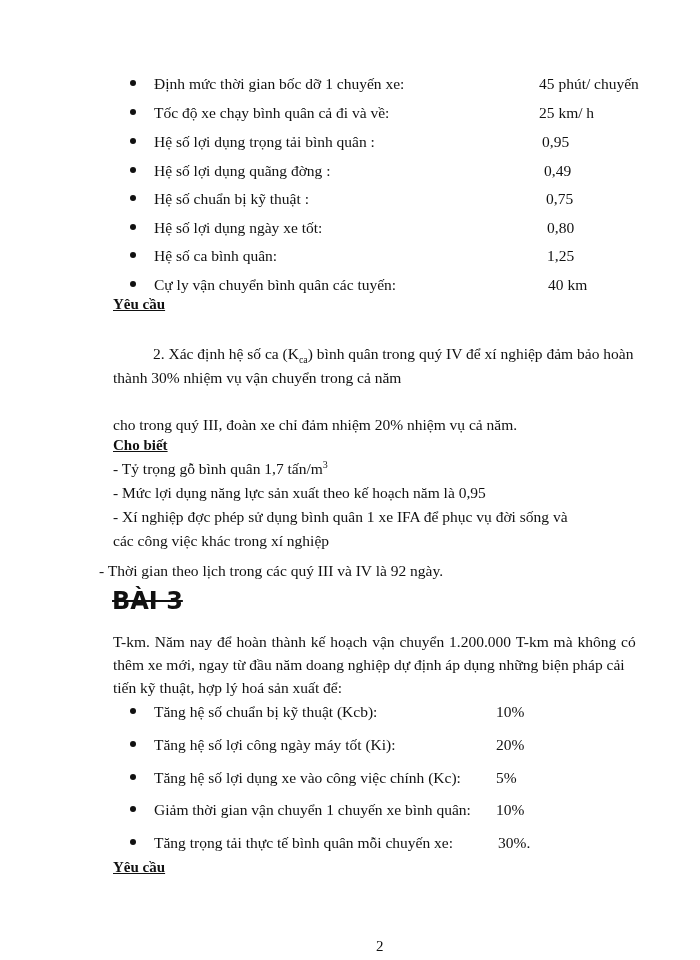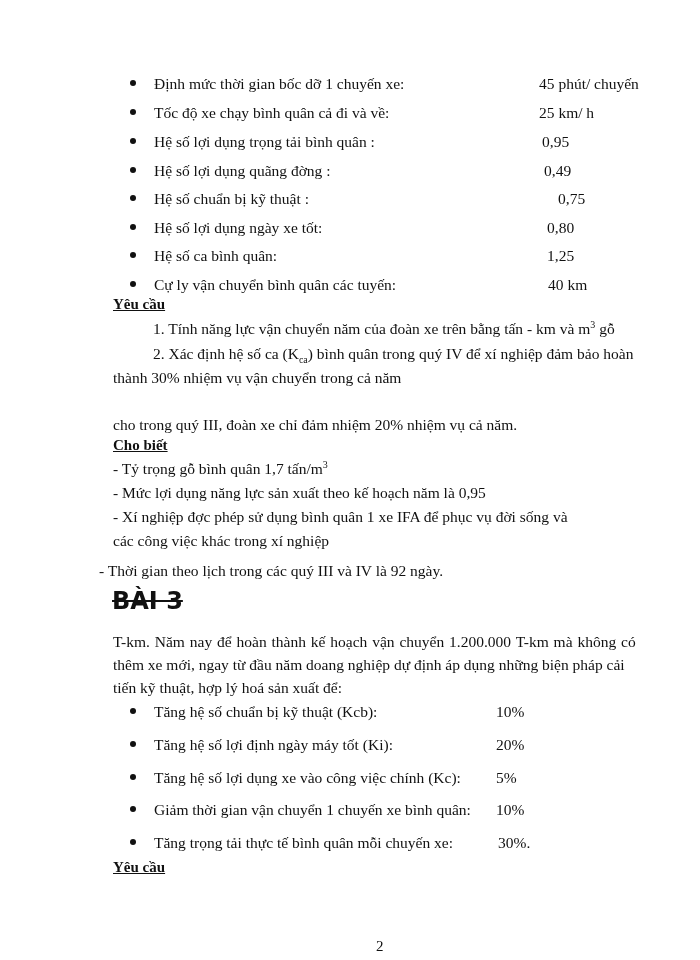--- a/index.html
+++ b/index.html
@@ -99,42 +99,41 @@
       <span class="bullet-value" style="left:412px;">0,95</span>
     </div>
     <div class="bullet-row" style="top:160px;">
       <span class="bullet-dot"></span>
       <span class="bullet-label">Hệ số lợi dụng quãng đờng   :</span>
       <span class="bullet-value" style="left:414px;">0,49</span>
     </div>
     <div class="bullet-row" style="top:188px;">
       <span class="bullet-dot"></span>
       <span class="bullet-label">Hệ số chuẩn bị kỹ thuật :</span>
-      <span class="bullet-value" style="left:428px;">0,75</span>
+      <span class="bullet-value" style="left:416px;">0,75</span>
     </div>
     <div class="bullet-row" style="top:217px;">
       <span class="bullet-dot"></span>
       <span class="bullet-label">Hệ số lợi dụng ngày xe tốt:</span>
       <span class="bullet-value" style="left:417px;">0,80</span>
     </div>
     <div class="bullet-row" style="top:245px;">
       <span class="bullet-dot"></span>
       <span class="bullet-label">Hệ số ca bình quân:</span>
       <span class="bullet-value" style="left:417px;">1,25</span>
     </div>
     <div class="bullet-row" style="top:274px;">
       <span class="bullet-dot"></span>
       <span class="bullet-label">Cự ly vận chuyển bình quân các tuyến:</span>
       <span class="bullet-value" style="left:418px;">40 km</span>
     </div>
   </div>
 
   <div class="abs heading-u" style="left:113px; top:296px;">Yêu cầu</div>
 
-  <div class="para-line" style="left:153px; top:318px;"><span>1. Tính năng lực vận chuyển năm của đoàn xe trên bằng tấn - km và m</span><sup>3</sup><span> gỗ</span></div>
 
   <div class="para-line" style="left:153px; top:343px;"><span>2. Xác định hệ số ca (K</span><sub>ca</sub><span>) bình quân trong quý IV để xí nghiệp đảm bảo hoàn</span></div>
   <div class="para-line" style="left:113px; top:367px;">thành 30% nhiệm vụ vận chuyển trong cả năm</div>
 
   <div class="para-line" style="left:113px; top:414px;">cho trong quý III, đoàn xe chỉ đảm nhiệm 20% nhiệm vụ cả năm.</div>
 
   <div class="abs heading-u" style="left:113px; top:437px;">Cho biết </div>
   <div class="para-line" style="left:113px; top:458px;"><span>- Tỷ trọng gỗ bình quân 1,7 tấn/m</span><sup>3</sup></div>
   <div class="para-line" style="left:113px; top:482px;">- Mức lợi dụng năng lực sản xuất theo kế hoạch năm là 0,95</div>
   <div class="para-line" style="left:113px; top:506px;">- Xí nghiệp đợc   phép sử dụng bình quân 1 xe IFA để phục vụ đời sống và</div>
@@ -148,21 +147,21 @@
   <div class="para-line" style="left:113px; top:677px;">tiến kỹ thuật, hợp lý hoá sản xuất để:</div>
 
   <div>
     <div class="bullet-row" style="top:701px;">
       <span class="bullet-dot"></span>
       <span class="bullet-label">Tăng hệ số chuẩn bị kỹ thuật (Kcb):</span>
       <span class="bullet-value" style="left:366px;">10%</span>
     </div>
     <div class="bullet-row" style="top:734px;">
       <span class="bullet-dot"></span>
-      <span class="bullet-label">Tăng hệ số lợi định ngày máy tốt (Ki):</span>
+      <span class="bullet-label">Tăng hệ số lợi công ngày máy tốt (Ki):</span>
       <span class="bullet-value" style="left:366px;">20%</span>
     </div>
     <div class="bullet-row" style="top:767px;">
       <span class="bullet-dot"></span>
       <span class="bullet-label"> Tăng hệ số lợi dụng xe vào công việc chính (Kc):</span>
       <span class="bullet-value" style="left:366px;">5%</span>
     </div>
     <div class="bullet-row" style="top:799px;">
       <span class="bullet-dot"></span>
       <span class="bullet-label">Giảm thời gian vận chuyển 1 chuyến xe bình quân:</span>

